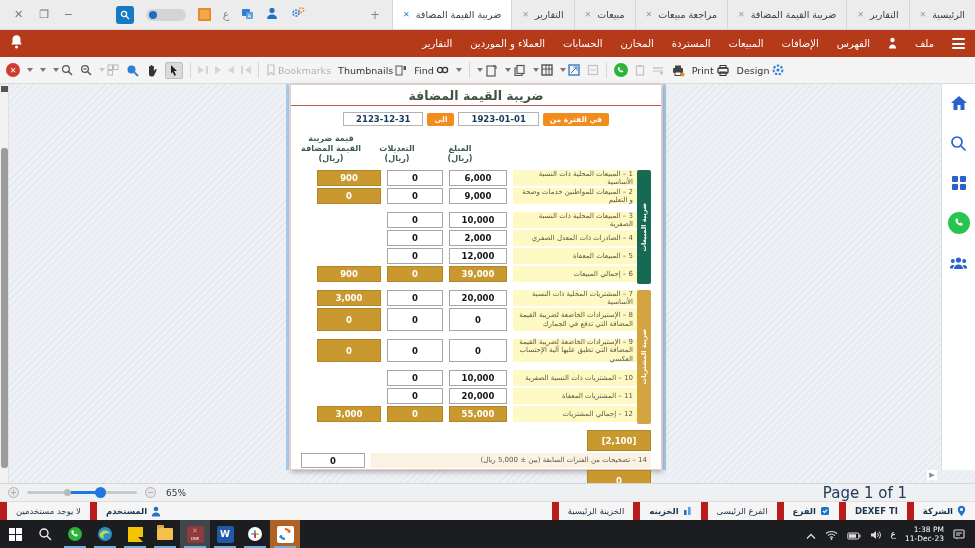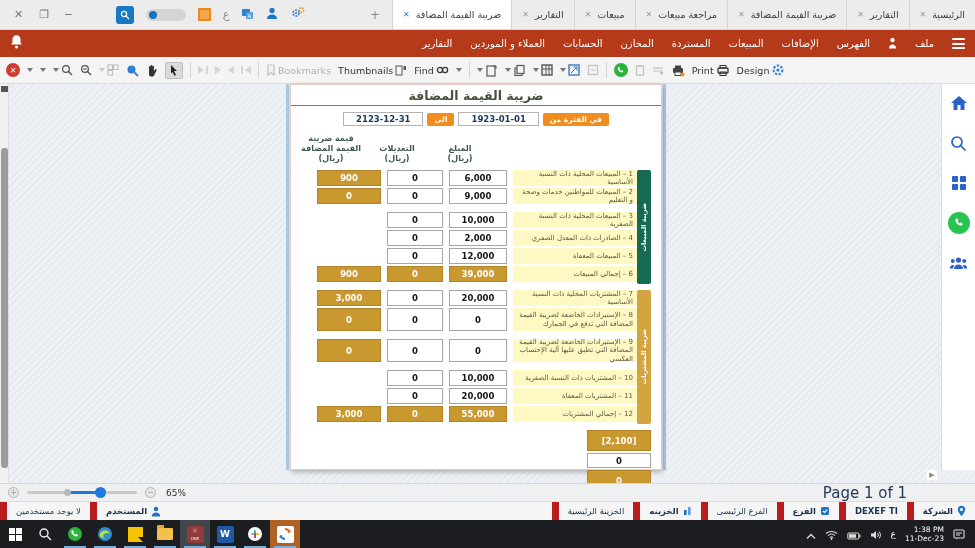--- a/index.html
+++ b/index.html
@@ -517,20 +517,21 @@
                 <div class="r-cell c-vat gold">3,000</div>
               </div>
             </div>
           </div>
         </div>
       <div class="r-summary" id="report-summary">
           <div class="s-row tall">
             <div class="r-cell s-val gold">[2,100]</div>
           </div>
           <div class="s-row">
+            <div class="s-lab">14 – تصحيحات من الفترات السابقة (بين ± 5,000 ريال)</div>
             <div class="r-cell s-val">0</div>
           </div>
           <div class="s-row tall">
             <div class="r-cell s-val gold">0</div>
           </div>
           <div class="s-row">
             <div class="s-lab">16 – صافي الضريبة المستحقة (أو المستردة)</div>
             <div class="r-cell s-val gold">[2,100]</div>
           </div>
         </div>

